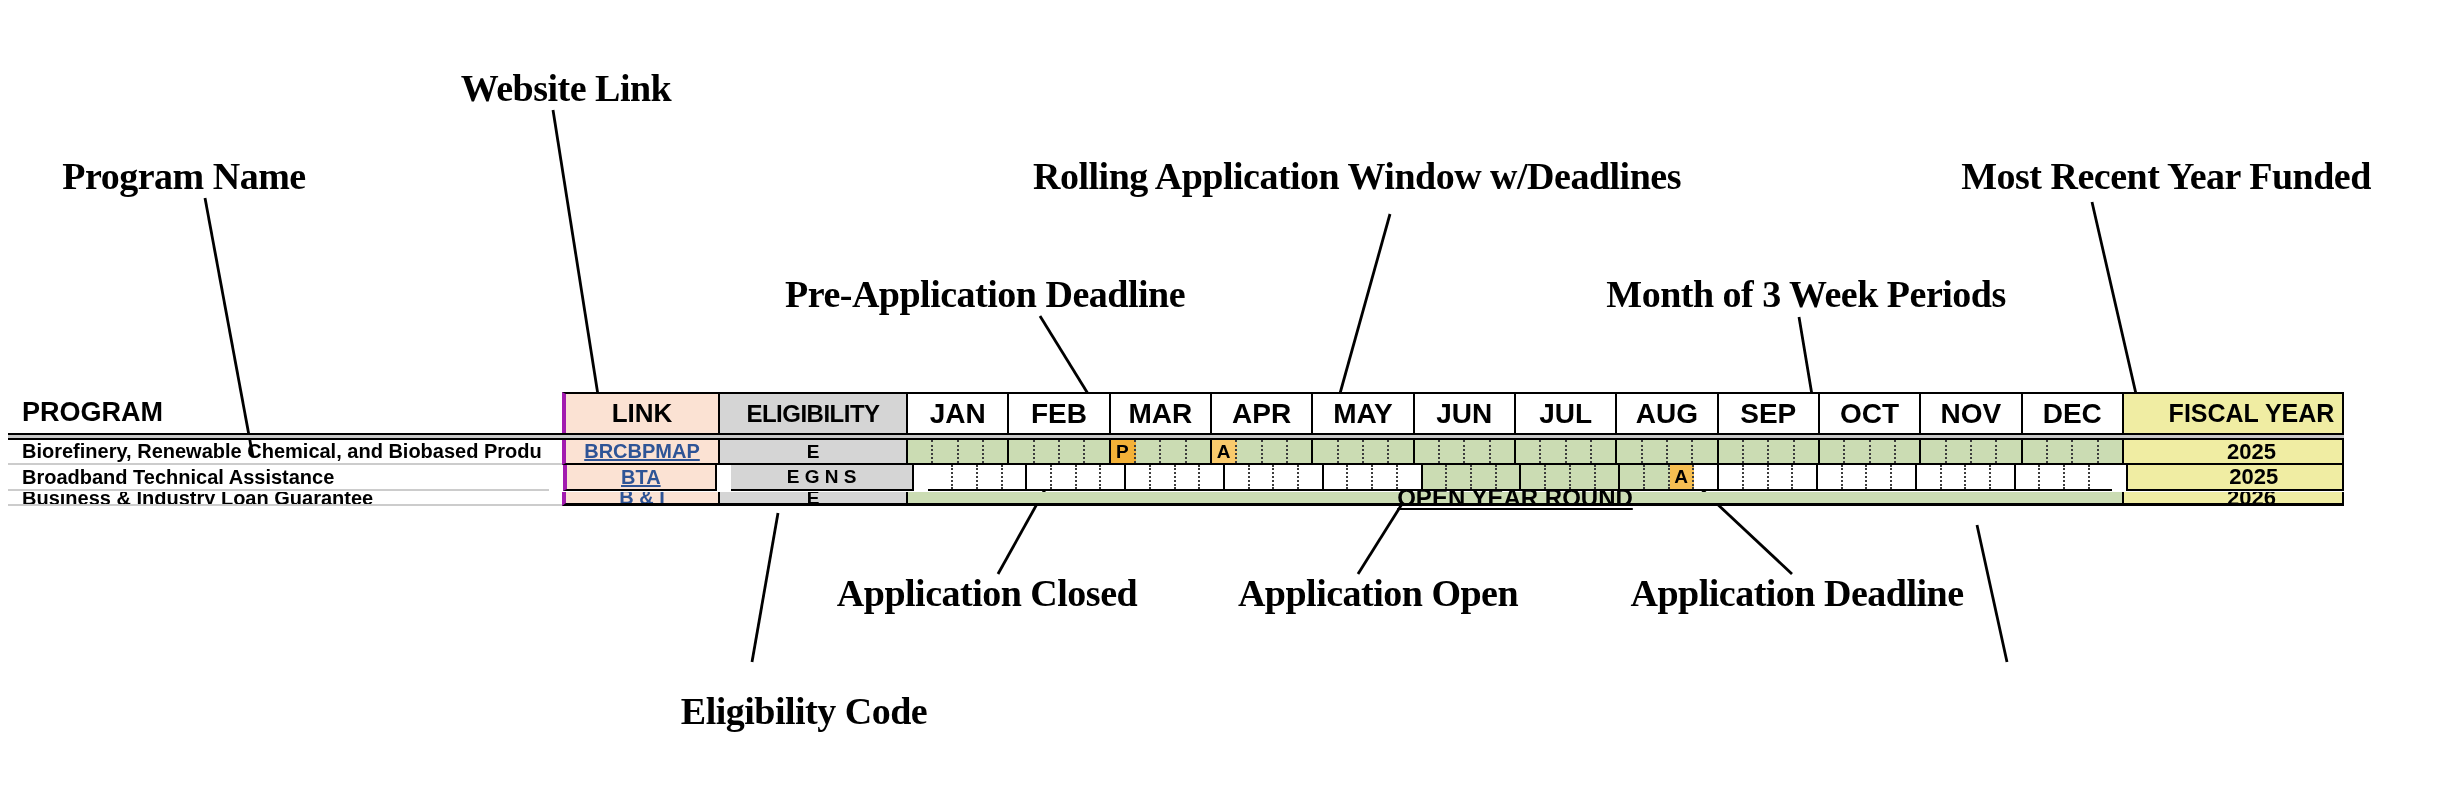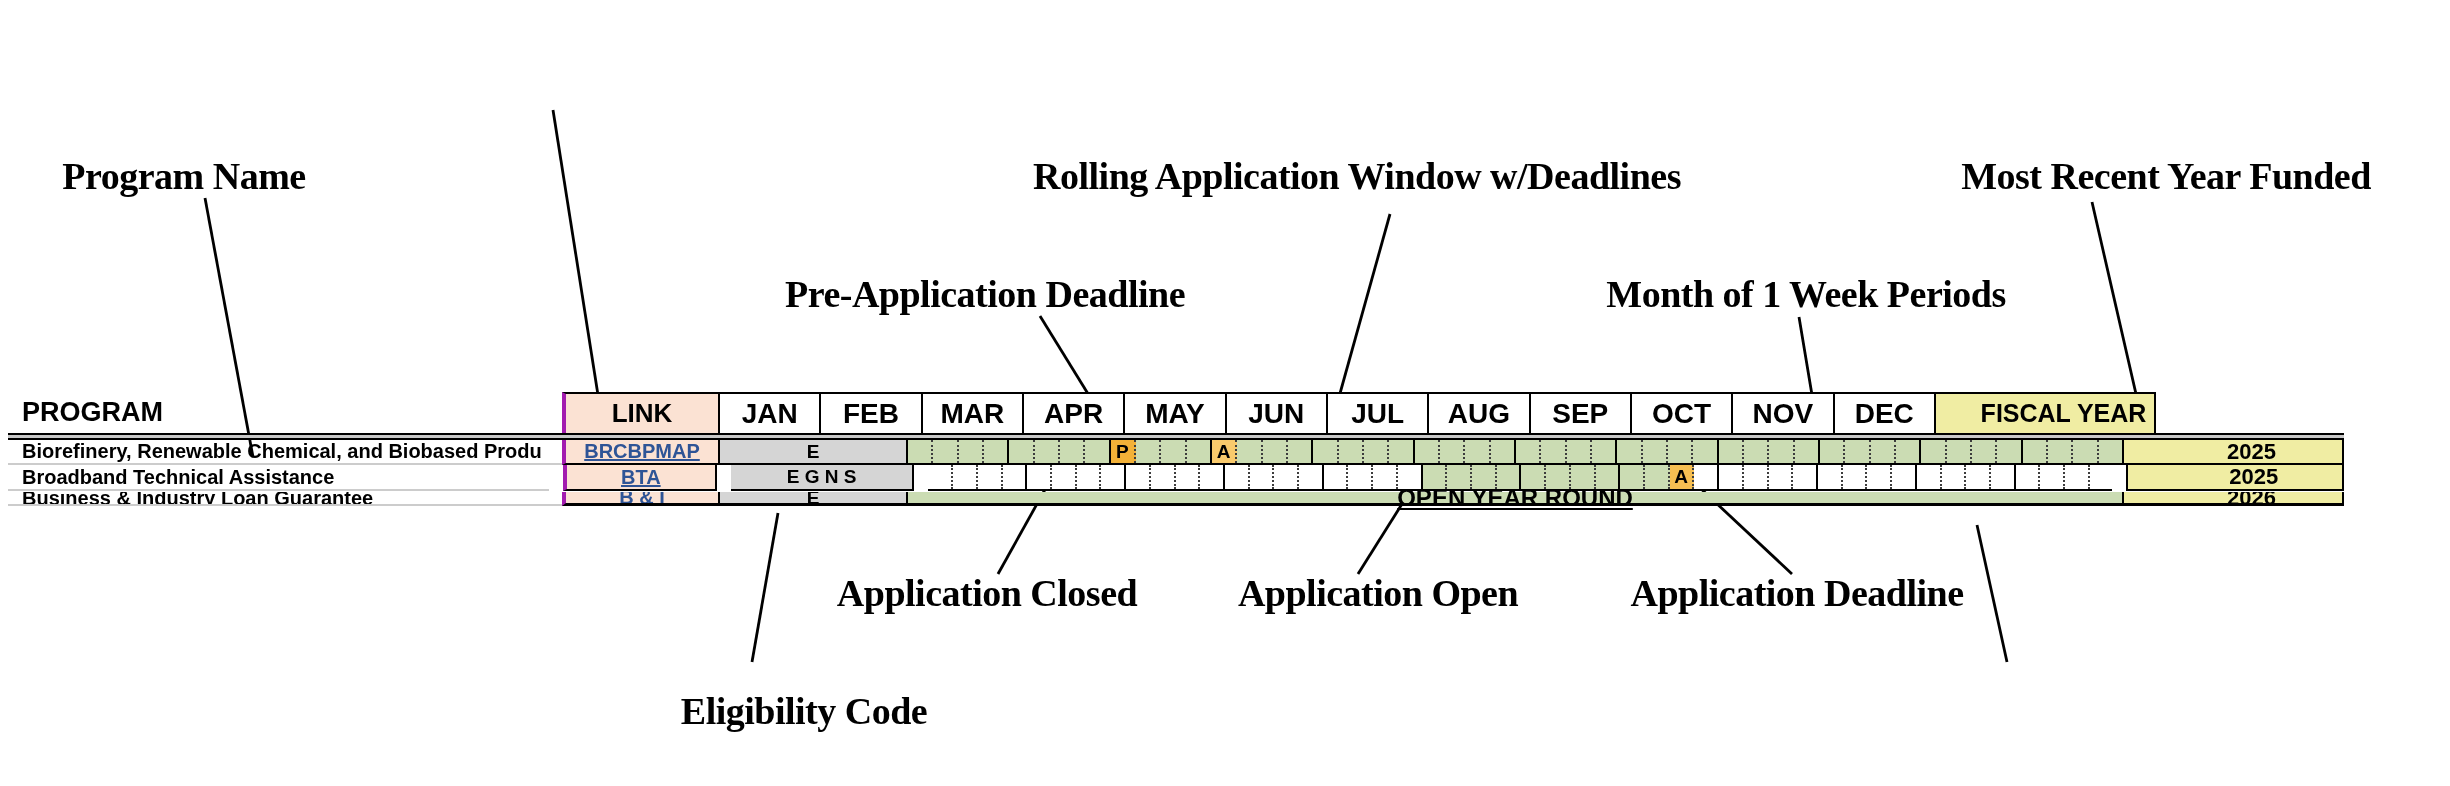--- a/index.html
+++ b/index.html
@@ -73,34 +73,36 @@
     <line x1="1040" y1="316" x2="1119" y2="444"></line>
     <line x1="1799" y1="317" x2="1819" y2="437"></line>
     <line x1="1052" y1="477" x2="998" y2="574"></line>
     <line x1="1424" y1="469" x2="1358" y2="574"></line>
     <line x1="1698" y1="486" x2="1792" y2="574"></line>
     <line x1="778" y1="513" x2="752" y2="662"></line>
     <line x1="1977" y1="525" x2="2007" y2="662"></line>
   </svg>
 
   <div class="ann" style="left:184px; top:176px;">Program Name</div>
+  <div class="ann" style="left:566px; top:88px;">Website Link</div>
   <div class="ann" style="left:1357px; top:176px;">Rolling Application Window w/Deadlines</div>
   <div class="ann" style="left:2166px; top:176px;">Most Recent Year Funded</div>
   <div class="ann" style="left:985px; top:294px;text-align:center;">Pre-Application Deadline</div>
-  <div class="ann" style="left:1806px; top:294px;">Month of 1 Week Periods</div>
+  <div class="ann" style="left:1806px; top:294px;">Month of 3 Week Periods</div>
   <div class="ann" style="left:987px; top:593px;">Application Closed</div>
   <div class="ann" style="left:1378px; top:593px;">Application Open</div>
   <div class="ann" style="left:1797px; top:593px;">Application Deadline</div>
   <div class="ann" style="left:796px; top:711px;margin-left:8px;">Eligibility Code</div>
 
   <div class="ptable">
 
     <div class="rowstrip hstrip">
       <div class="cell c-prog">PROGRAM</div>
       <div class="cell c-link">LINK</div>
+      <div class="cell c-elig">ELIGIBILITY</div>
       <div class="cell c-months">
           <div class="month-h">JAN</div>
           <div class="month-h">FEB</div>
           <div class="month-h">MAR</div>
           <div class="month-h">APR</div>
           <div class="month-h">MAY</div>
           <div class="month-h">JUN</div>
           <div class="month-h">JUL</div>
           <div class="month-h">AUG</div>
           <div class="month-h">SEP</div>

